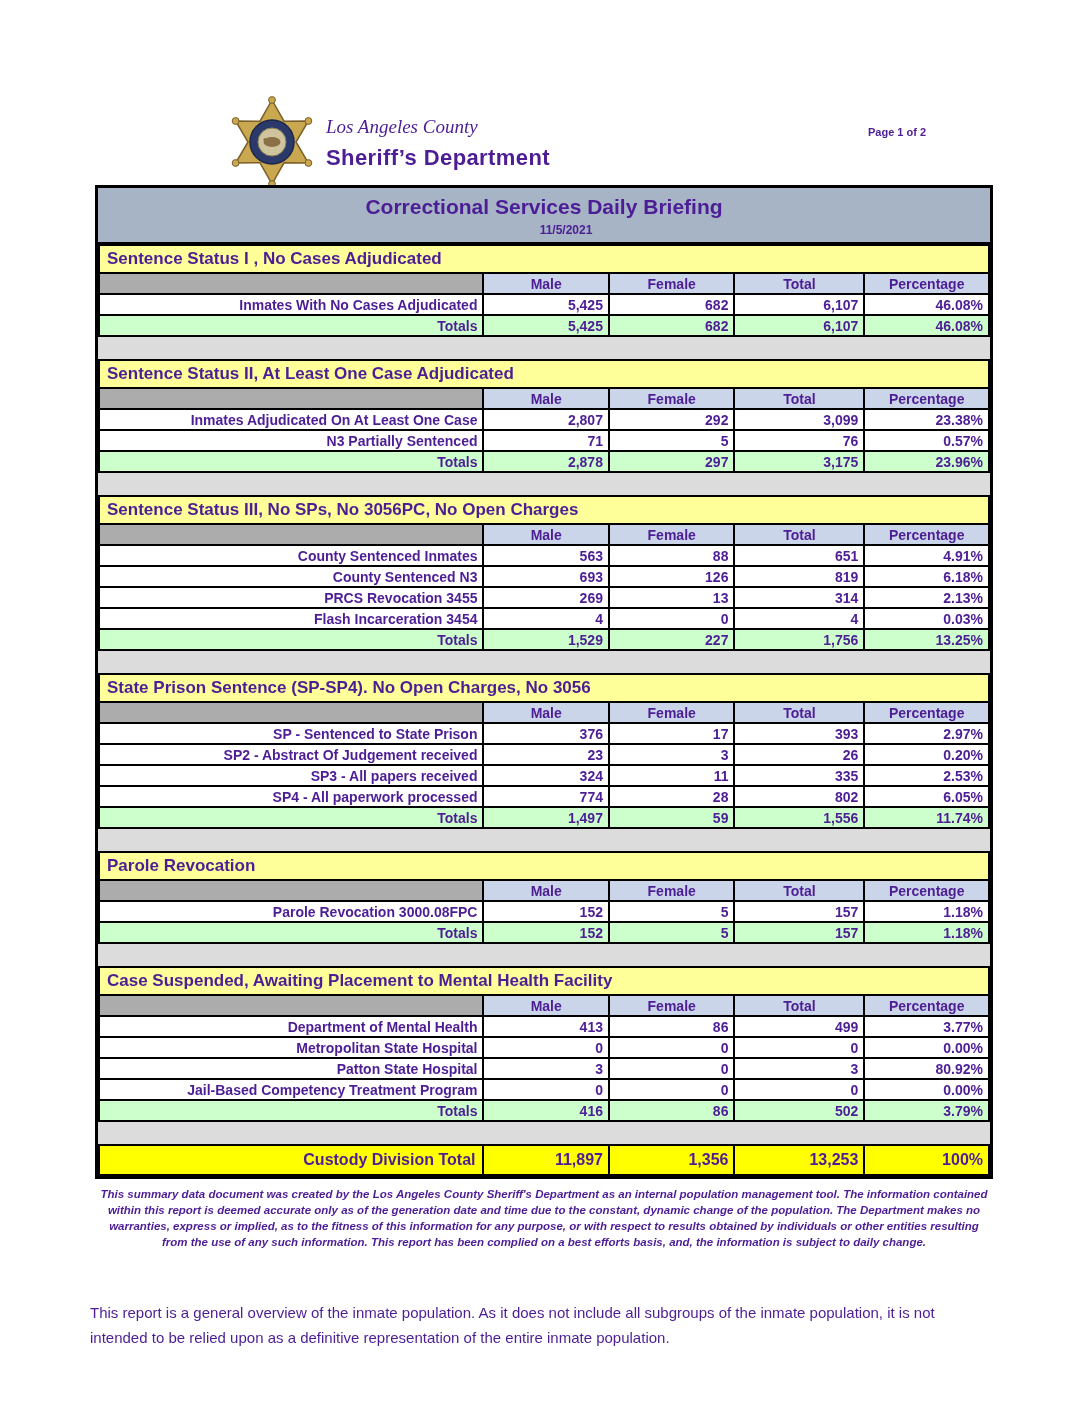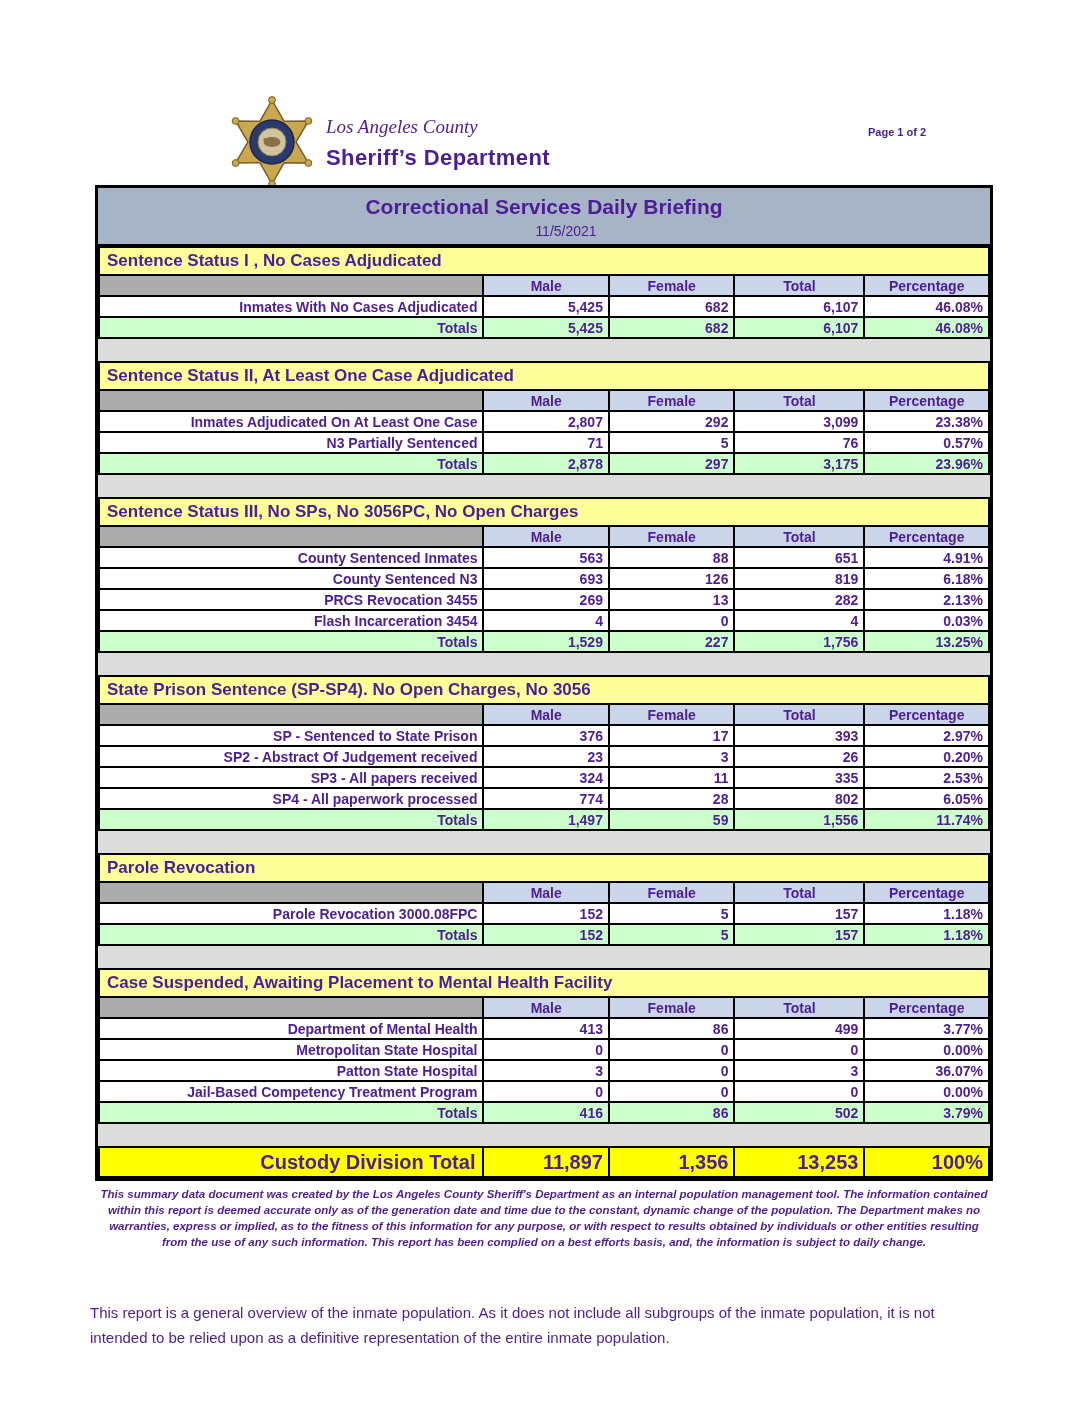--- a/index.html
+++ b/index.html
@@ -17,35 +17,35 @@
   .reg-mark { position:absolute; right:-4px; bottom:12px; font-size:8px; font-weight:bold; }
   .page-label { position:absolute; left:868px; top:126px; font-size:11px; font-weight:bold; }
 
   
   .report {
     position:absolute; left:95px; top:185px; width:898px;
     border:3px solid #000; background:#DCDCDC;
   }
   .title-bar { background:#A6B4C6; text-align:center; padding:7px 11px 5px; border-bottom:2px solid #000; }
   .title-bar .title { font-size:21px; font-weight:bold; }
-  .title-bar .date  { font-size:14px; font-weight:normal; margin-top:4px;margin-left:44px; }
+  .title-bar .date  { font-size:12px; font-weight:bold; margin-top:4px;margin-left:44px; }
 
   table.sec { width:100%; border-collapse:collapse; table-layout:fixed; }
   table.sec td { border:2px solid #000; font-weight:bold; font-size:14px; padding:1px 5px; height:21px; overflow:hidden; white-space:nowrap; }
   .w-lbl { width:43.2%; } .w-m { width:14.1%; } .w-f { width:14.1%; } .w-t { width:14.6%; } .w-p { width:14.0%; }
 
   tr.sec-head td { background:#FFFF99; font-size:17px; text-align:left; padding:3px 7px; height:24px;margin-top:17px; }
   tr.col-head td { background:#CBD5EA; text-align:center; }
   tr.col-head td.corner { background:#ACACAC; }
   td.lbl { background:#fff; text-align:right; }
   td.num { background:#fff; text-align:right; }
   tr.totals td { background:#CCFFCC; }
   tr.totals td.lbl { text-align:right; background:#CCFFCC; }
   .gap { height:22px; }
-  tr.custody td { background:#FFFF00; font-size:20px; height:30px;margin-top:24px; }
+  tr.custody td { background:#FFFF00; font-size:16px; height:30px;margin-top:24px; }
   tr.custody td.lbl { text-align:right; background:#FFFF00; padding-right:7px; }
   tr.custody td.num { background:#FFFF00; }
 
   .disclaimer {
     position:absolute; left:98px; top:1186px; width:892px;
     font-size:11.5px; font-weight:bold; font-style:italic; line-height:1.4;text-align:center;
   }
   .footer-note {
     position:absolute; left:90px; top:1301px; width:902px;
     font-size:15px; font-weight:normal; line-height:1.65;
@@ -197,21 +197,21 @@
         <td class="lbl">County Sentenced N3</td>
         <td class="num">693</td>
         <td class="num">126</td>
         <td class="num">819</td>
         <td class="num">6.18%</td>
       </tr>
       <tr>
         <td class="lbl">PRCS Revocation 3455</td>
         <td class="num">269</td>
         <td class="num">13</td>
-        <td class="num">282</td>
+        <td class="num">314</td>
         <td class="num">2.13%</td>
       </tr>
       <tr>
         <td class="lbl">Flash Incarceration 3454</td>
         <td class="num">4</td>
         <td class="num">0</td>
         <td class="num">4</td>
         <td class="num">0.03%</td>
       </tr>
       <tr class="totals">
@@ -351,21 +351,21 @@
         <td class="num">0</td>
         <td class="num">0</td>
         <td class="num">0</td>
         <td class="num">0.00%</td>
       </tr>
       <tr>
         <td class="lbl">Patton State Hospital</td>
         <td class="num">3</td>
         <td class="num">0</td>
         <td class="num">3</td>
-        <td class="num">36.07%</td>
+        <td class="num">80.92%</td>
       </tr>
       <tr>
         <td class="lbl">Jail-Based Competency Treatment Program</td>
         <td class="num">0</td>
         <td class="num">0</td>
         <td class="num">0</td>
         <td class="num">0.00%</td>
       </tr>
       <tr class="totals">
         <td class="lbl">Totals</td>

